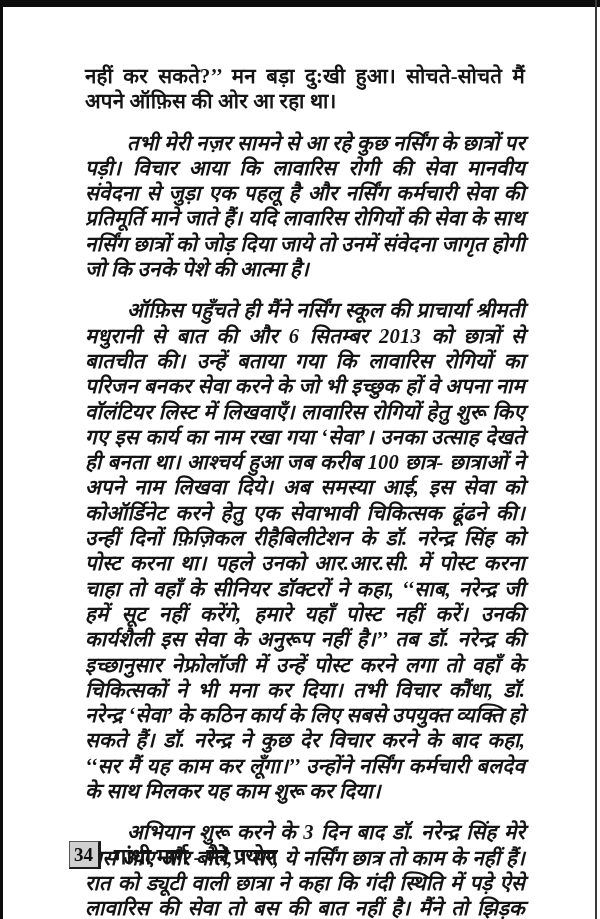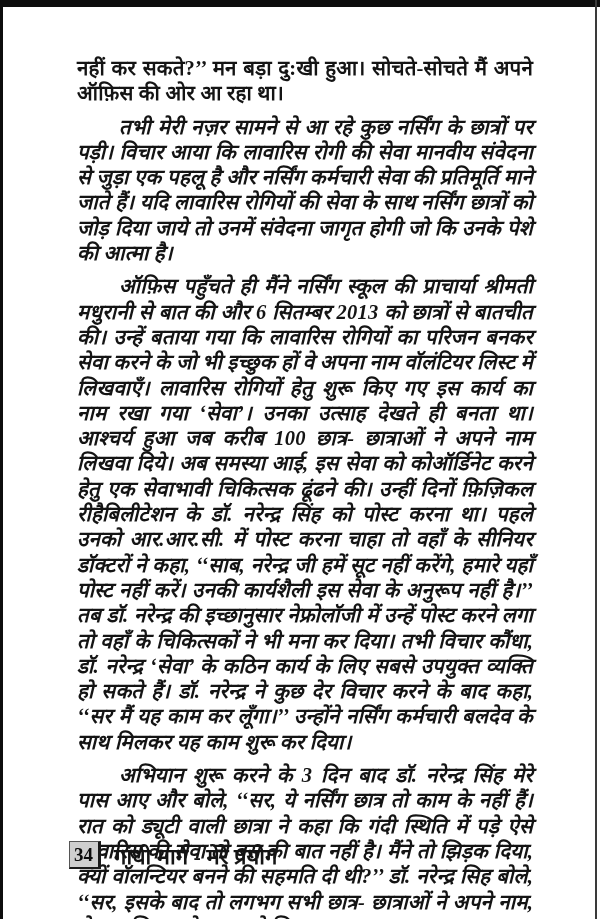--- a/index.html
+++ b/index.html
@@ -34,21 +34,21 @@
     background: #3a3a3a;
   }
   .content {
     position: absolute;
     top: 48px;
     left: 66px;
     width: 472px;
     color: #141414;
   }
   .para {
-    margin: 8px;
+    margin: 16px;
     font-size: 20.5px;
     line-height: 25.3px;
     font-weight: bold;
     text-align: justify;
     letter-spacing: 0.2px;
   }
   .para.indent {
     text-indent: 42px;
     font-style: italic;
   }

